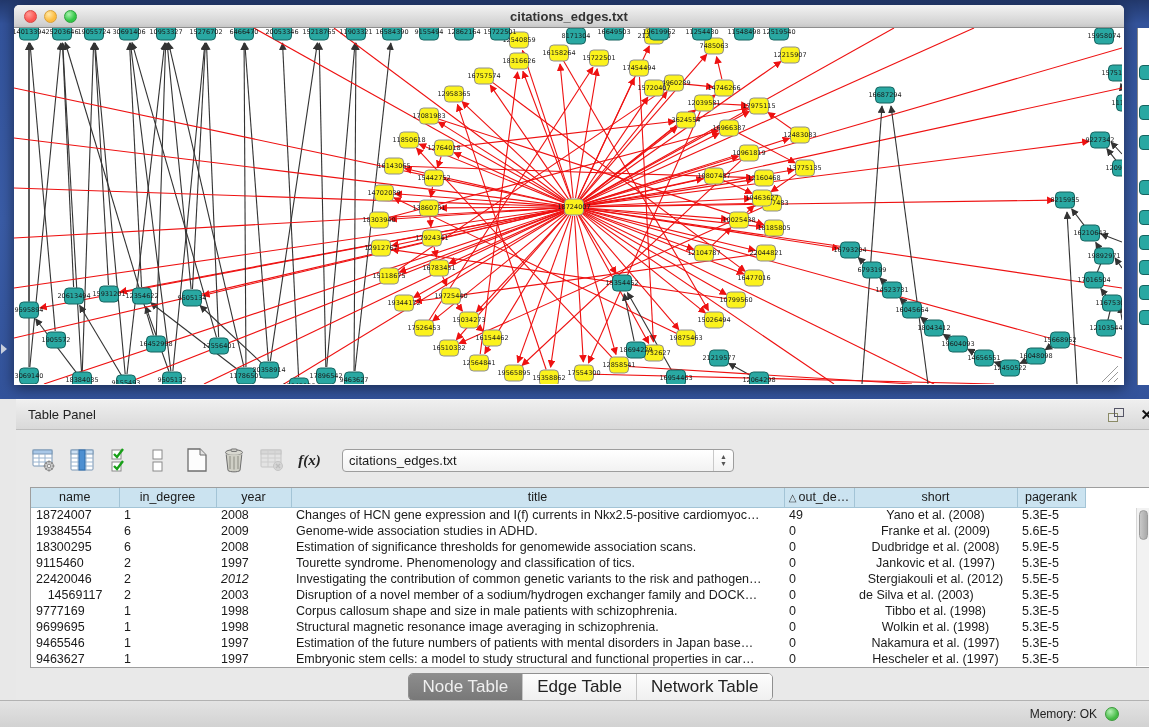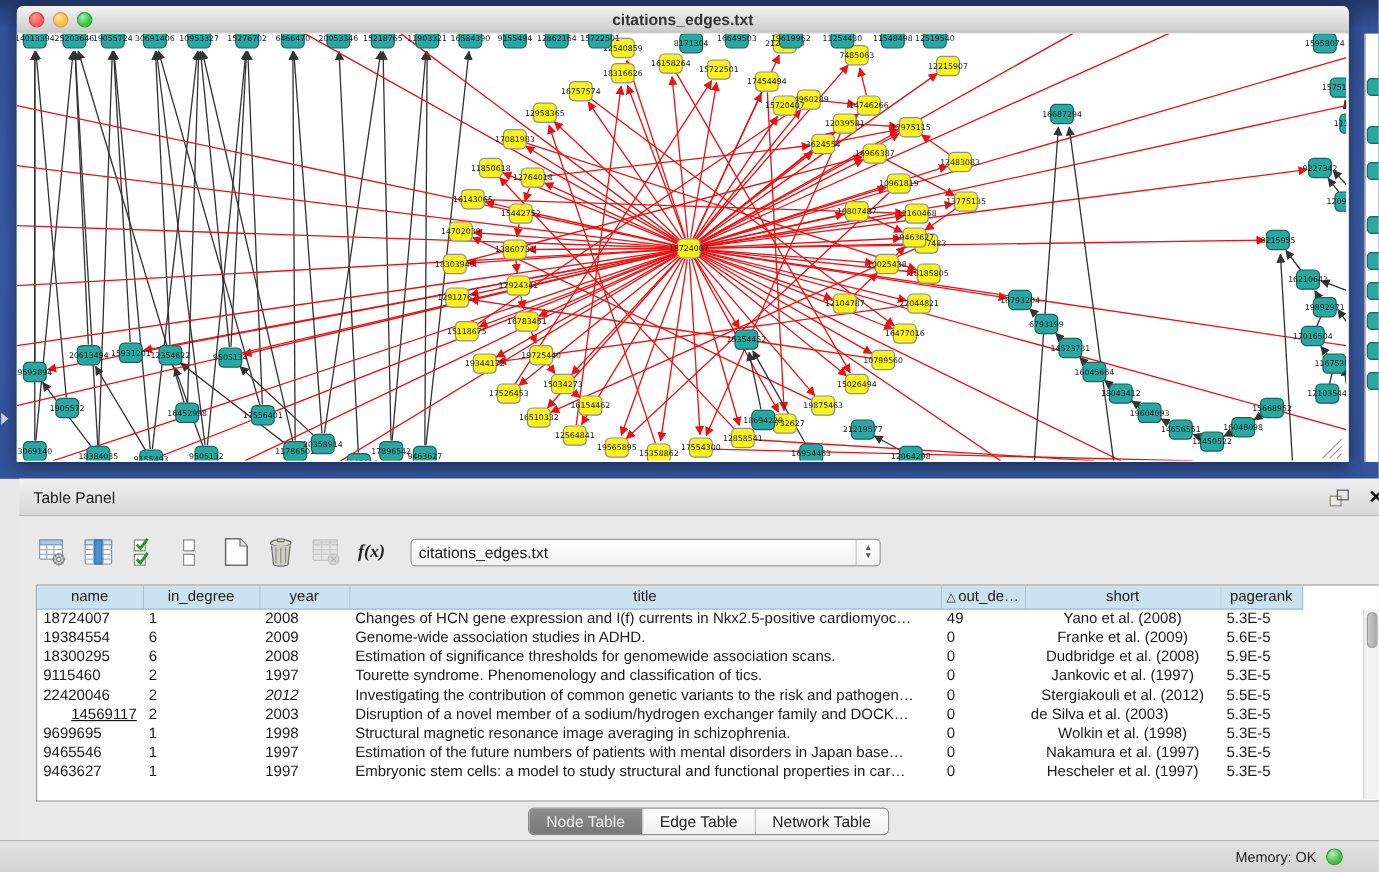--- a/index.html
+++ b/index.html
@@ -63,21 +63,21 @@
   table.data td { height:16px; padding:0 5px; white-space:nowrap; overflow:hidden; }
   .sort-tri { font-size:10px; color:#333; margin-right:2px; }
   .vscroll { position:absolute; right:1px; top:20px; width:13px; height:158px; background:#f2f2f2;
              border-left:1px solid #d8d8d8; }
   .vthumb { position:absolute; left:2px; top:2px; width:9px; height:30px; background:linear-gradient(90deg,#c9c9c9,#a9a9a9);
             border-radius:5px; border:1px solid #9a9a9a; cursor:pointer; }
 
   .tabs { position:absolute; left:0; right:0; top:274px; display:flex; justify-content:center; }
   .seg { display:flex; border:1px solid #8f8f8f; border-radius:5px; overflow:hidden;
          box-shadow:0 1px 0 rgba(255,255,255,.7); }
-  .seg .tab { padding:3px 14px; font-size:13px; background:linear-gradient(180deg,#fdfdfd,#f0f0f0);
+  .seg .tab { padding:3px 14px; font-size:17px; background:linear-gradient(180deg,#fdfdfd,#f0f0f0);
               color:#222; cursor:pointer; border-left:1px solid #c6c6c6; }
   .seg .tab:first-child { border-left:none; }
   .seg .tab.sel { background:linear-gradient(180deg,#8d8d8d,#787878); color:#efefef;
                   border-left-color:#6e6e6e; }
 
   
   .status-bar { position:absolute; left:0; top:700px; width:1149px; height:27px;
                 background:linear-gradient(180deg,#e3e3e3,#d2d2d2); border-top:1px solid #b2b2b2;
                 display:flex; align-items:center; justify-content:flex-end; padding:0 30px; gap:8px; }
   .mem-label { font-size:12px; color:#222; }
@@ -923,26 +923,36 @@
             <td style="text-align: left;">22420046</td>
             <td style="text-align: left;">2</td>
             <td style="text-align: left; font-style: italic;">2012</td>
             <td style="text-align: left;">Investigating the contribution of common genetic variants to the risk and pathogen…</td>
             <td style="text-align: left;">0</td>
             <td style="text-align: center;">Stergiakouli et al. (2012)</td>
             <td style="text-align: left;">5.5E-5</td>
             <td></td>
           </tr>
           <tr>
-            <td style="text-align: right; text-decoration: underline;">14569117</td>
+            <td style="text-align: center;">14569117</td>
             <td style="text-align: left;">2</td>
             <td style="text-align: left;">2003</td>
             <td style="text-align: left;">Disruption of a novel member of a sodium/hydrogen exchanger family and DOCK…</td>
             <td style="text-align: left;">0</td>
             <td style="text-align: left;">de Silva et al. (2003)</td>
+            <td style="text-align: left;">5.3E-5</td>
+            <td></td>
+          </tr>
+          <tr>
+            <td style="text-align: left;">9777169</td>
+            <td style="text-align: left;">1</td>
+            <td style="text-align: left;">1998</td>
+            <td style="text-align: left;">Corpus callosum shape and size in male patients with schizophrenia.</td>
+            <td style="text-align: left;">0</td>
+            <td style="text-align: center;">Tibbo et al. (1998)</td>
             <td style="text-align: left;">5.3E-5</td>
             <td></td>
           </tr>
           <tr>
             <td style="text-align: left;">9699695</td>
             <td style="text-align: left;">1</td>
             <td style="text-align: left;">1998</td>
             <td style="text-align: left;">Structural magnetic resonance image averaging in schizophrenia.</td>
             <td style="text-align: left;">0</td>
             <td style="text-align: center;">Wolkin et al. (1998)</td>

